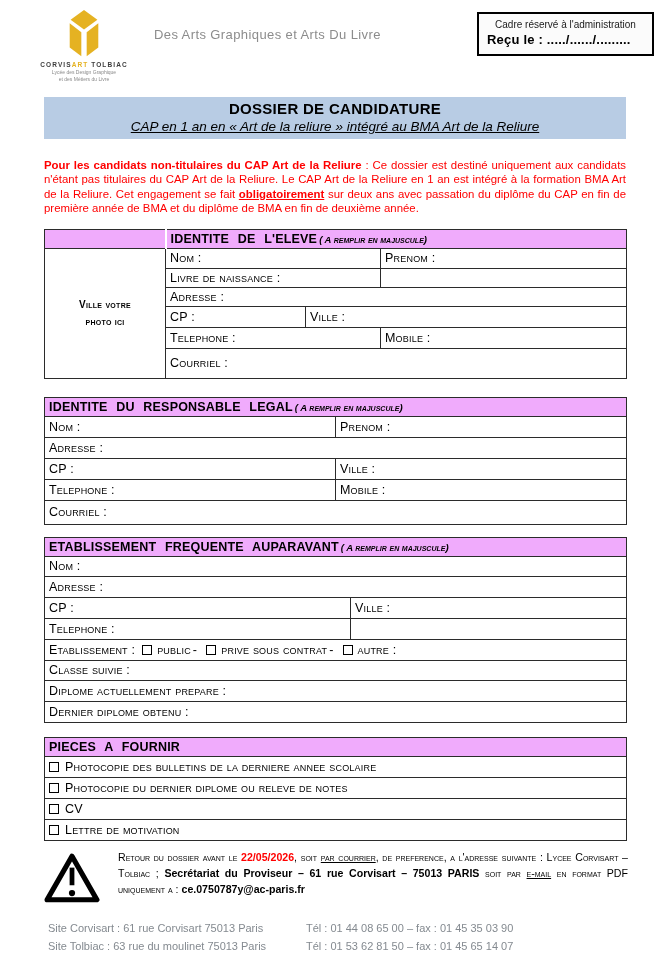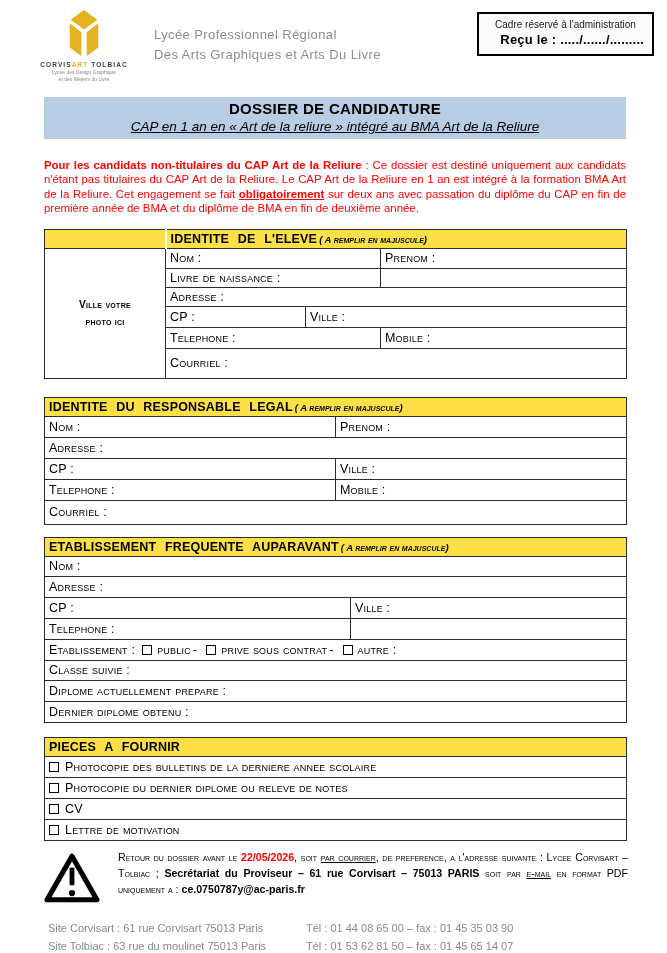--- a/index.html
+++ b/index.html
@@ -11,33 +11,33 @@
   
   .header { position:relative; height:88px; padding:9px 0 0 36px; display:flex; }
   .logo { width:96px; text-align:center; }
   .logo svg { display:block; margin:0 auto; }
   .brand { font-size:6.5px; font-weight:bold; letter-spacing:1.1px; color:#3d3d3d; margin-top:2px; white-space:nowrap; }
   .brand .accent { color:#e5b222; }
   .logo-caption { font-size:5px; color:#8a8a8a; line-height:1.35; margin-top:1px; }
   .school-name { margin:16px 0 0 22px; font-size:13px; color:#8c8c8c; line-height:1.5; letter-spacing:0.4px; }
   .admin-box { position:absolute; top:12px; right:13px; width:177px; border:2px solid #000; background:#fbfbfb; padding:5px 8px 7px; }
   .admin-title { font-size:10px; text-align:center; color:#1a1a1a; }
-  .admin-received { font-size:13px; font-weight:bold; margin-top:2px; letter-spacing:0.2px;text-align:right; }
+  .admin-received { font-size:13px; font-weight:bold; margin-top:2px; letter-spacing:0.2px; }
   
   .title-block { width:582px; margin:9px 0 0 44px; background:#b8cce4; text-align:center; padding:3px 0 5px; }
   .title-main { font-size:15px; font-weight:bold; letter-spacing:0.3px; }
   .title-sub { font-size:13.5px; font-style:italic; margin-top:2px;text-decoration:underline; }
   
   .intro { width:582px; margin:19px 0 0 44px; color:#ff0000; font-size:11.4px; line-height:1.27; text-align:justify; }
   .intro .lead { font-weight:bold; }
   .intro .ul { font-weight:bold; text-decoration:underline; }
   
   table.form-table { border-collapse:collapse; table-layout:fixed; width:582px; margin-left:44px; }
   .form-table td { border:1px solid #2b2b2b; padding:0 4px; font-size:12.5px; overflow:hidden; white-space:nowrap; vertical-align:middle; }
-  td.blue { background:#fde047; }
+  td.blue { background:#f0abfc; }
   .t1 .hdr-cell { border-left:2px solid #fff; }
   .hdr-title { font-weight:bold; font-size:12.5px; word-spacing:5px; letter-spacing:0.2px; }
   .hdr-note { font-style:italic; font-weight:bold; font-size:9.5px; font-variant:small-caps; margin-left:2px; }
   .label { font-variant:small-caps; letter-spacing:0.2px; }
   .photo-cell { text-align:center; }
   .photo-text { font-variant:small-caps; font-weight:bold; font-size:10px; line-height:1.75; letter-spacing:0.3px; }
   tr.rhdr td { height:19px; }
   tr.h19 td { height:19px; } tr.h20 td { height:20px; } tr.h21 td { height:21px; }
   tr.h24 td { height:24px; } tr.h30 td { height:30px; }
   .mt13 { margin-top:13px; } .mt18 { margin-top:18px; } .mt12 { margin-top:12px;padding-left:44px; } .mt14 { margin-top:14px; }
@@ -71,21 +71,20 @@
           <polygon points="46,16 33,26 33,53 46,43" fill="#e5b222"></polygon>
         </svg>
       </span>
       <div class="brand"><span>CORVIS</span><span class="accent">ART</span><span> TOLBIAC</span></div>
       <div class="logo-caption">
         <span>Lycée des Design Graphique</span><br>
         <span>et des Métiers du Livre</span>
       </div>
     </div>
     <div class="school-name">
-      <div>Lycée Professionnel Régional</div>
       <div>Des Arts Graphiques et Arts Du Livre</div>
     </div>
     <div class="admin-box">
       <div class="admin-title">Cadre réservé à l'administration</div>
       <div class="admin-received">Reçu le : ...../....../.........</div>
     </div>
   </div>
 
   <div class="title-block">
     <div class="title-main">DOSSIER DE CANDIDATURE</div>

